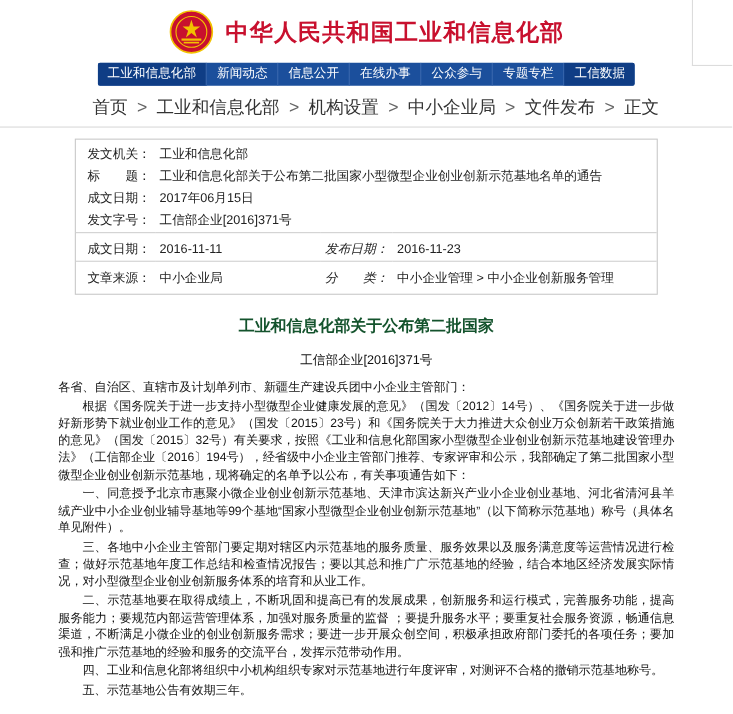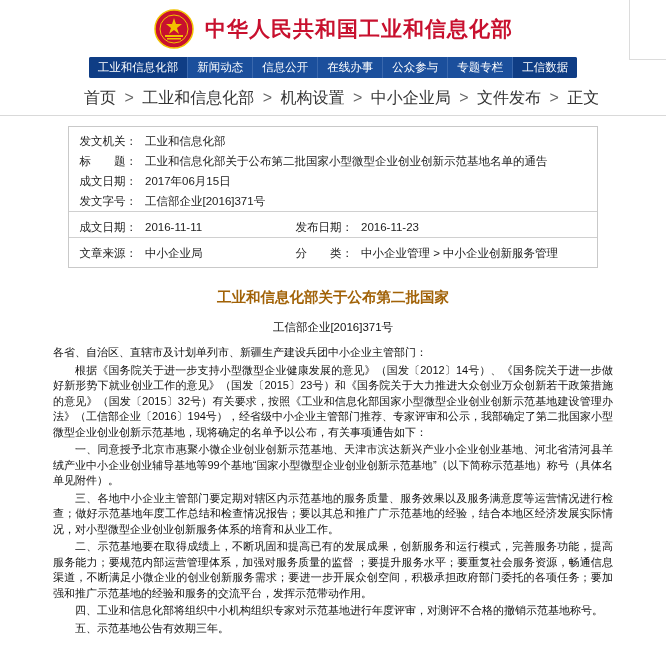--- a/index.html
+++ b/index.html
@@ -92,34 +92,35 @@
   td.meta-label {
     width: 72px;
     text-align: right;
     white-space: nowrap;
     color: #222;
   }
   td.meta-label-wide {
     width: 66px;
     text-align: right;
     white-space: nowrap;
+    font-style: italic;
   }
   .meta-sep {
     border-top: 1px solid #d0d0d0;
     height: 0;
     font-size: 0;
     line-height: 0;
   }
   
   .doc-title {
     text-align: center;
     font-family: "Liberation Serif", serif;
     font-weight: bold;
     font-size: 14.5px;
-    color: #a16207;
+    color: #14532d;
     line-height: 22px;
     margin: 18px auto 0 auto;
     width: 520px;
   }
   .doc-number {
     text-align: center;
     font-size: 11.5px;
     margin-top: 12px;
     color: #111;
   }

